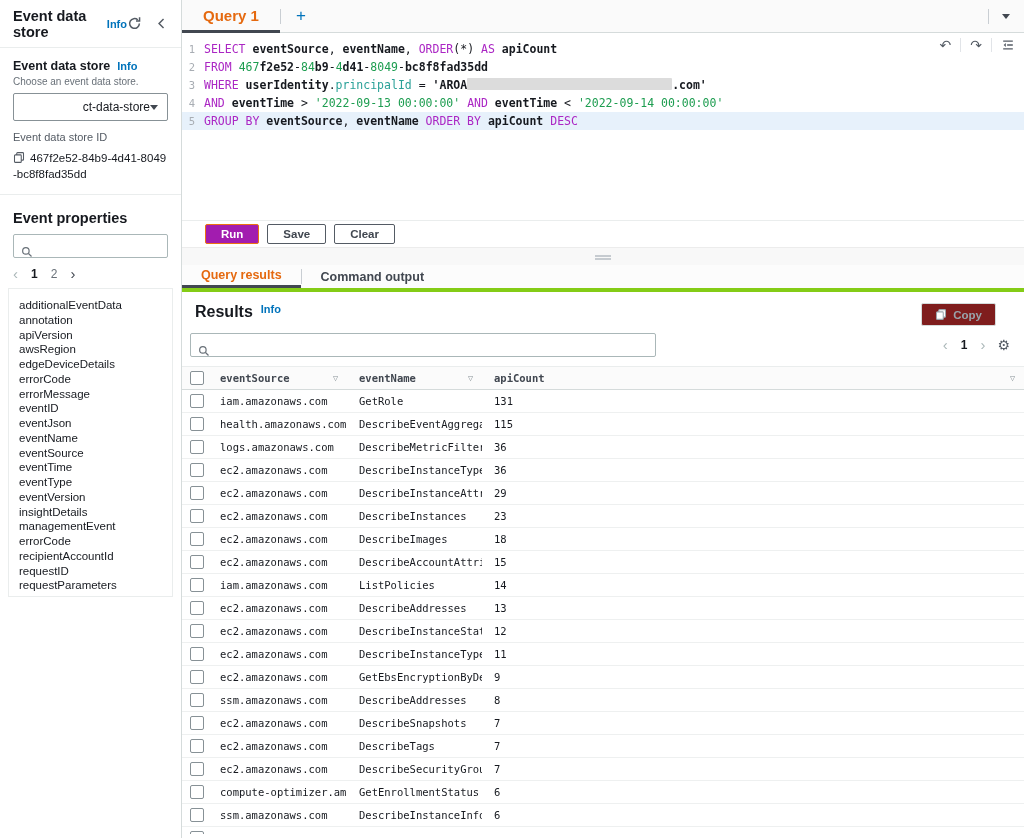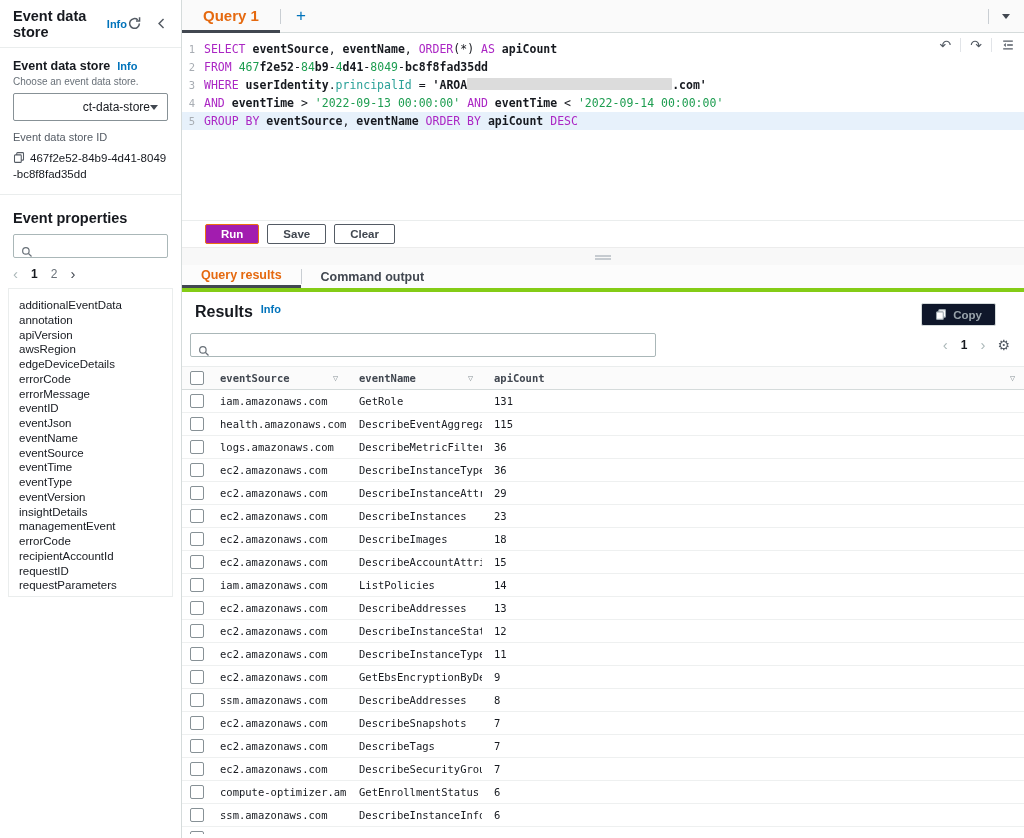--- a/index.html
+++ b/index.html
@@ -82,21 +82,21 @@
             border-top:2px solid #c6cbd0; border-bottom:2px solid #c6cbd0; }
 
   .outtabs { height:27px; background:#fcfcfc; border-bottom:4px solid #84cc16; display:flex; align-items:stretch; }
   .otab { display:flex; align-items:center; padding:0 19px; font-size:12.5px; font-weight:700; cursor:pointer; color:#414750; }
   .otab.active { color:#e5690f; border-bottom:3px solid #414750; }
 
   .results { background:#fff; height:542px; overflow:hidden; }
   .results-head { display:flex; align-items:flex-start; padding:11px 28px 2px 13px; }
   .results-title { font-size:16px; font-weight:700; }
   .results-head .ilink { margin-left:8px; }
-  .copy-btn { margin-left:auto; display:flex; align-items:center; gap:6px; background:#0f172a; border:1px solid #d5dbdb;
+  .copy-btn { margin-left:auto; display:flex; align-items:center; gap:6px; background:#7f1d1d; border:1px solid #d5dbdb;
               border-radius:2px; color:#99a4ab; font-weight:700; font-size:11.5px; padding:4px 13px; cursor:default; font-family:inherit; }
   .results-toolbar { display:flex; align-items:center; padding:5px 14px 9px 8px; }
   .results-toolbar .search-box { width:466px; }
   .toolbar-right { margin-left:auto; display:flex; align-items:center; gap:12px; }
   .gear { font-size:14px; color:#545b64; background:none; border:none; cursor:pointer; line-height:14px; }
 
   .tgrid { display:grid; grid-template-columns:26px 139px 135px 1fr; align-items:center; }
   .thead { height:24px; background:#fbfbfb; border-top:1px solid #eaeded; border-bottom:1px solid #d5dbdb;
            font-family:"DejaVu Sans Mono", monospace; font-size:10.5px; font-weight:700; color:#414750; }
   .th { display:flex; align-items:center; justify-content:space-between; padding:0 9px 0 12px; height:100%; }

